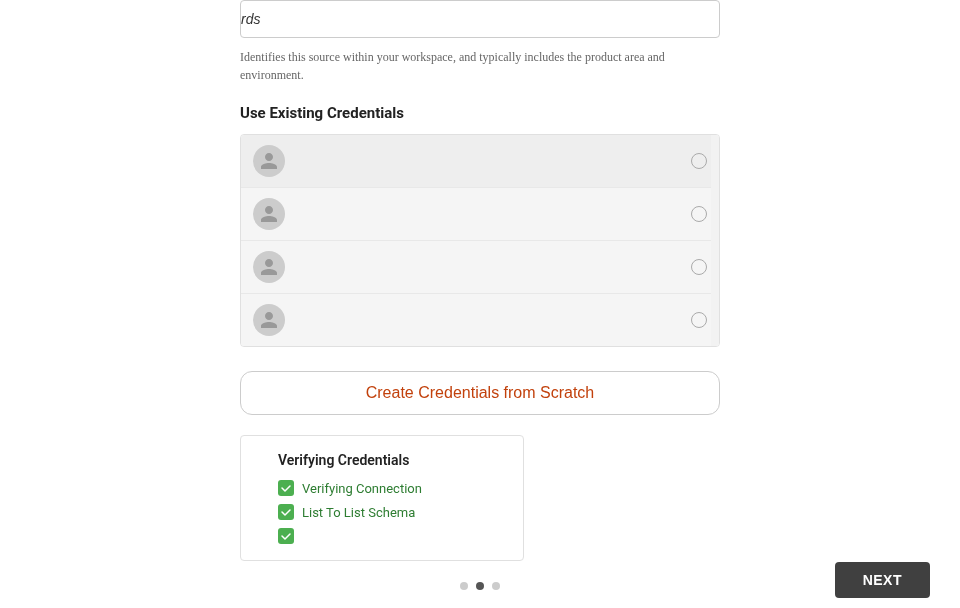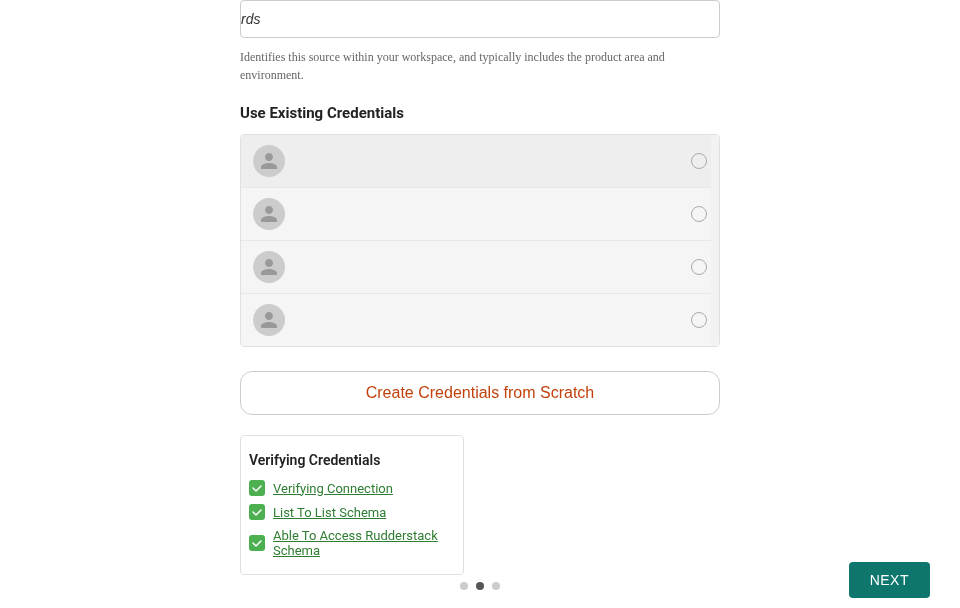--- a/index.html
+++ b/index.html
@@ -145,39 +145,38 @@
       font-size: 16px;
       color: #c2410c;
       cursor: pointer;
       text-align: center;
       transition: background 0.2s;
     }
 
     .verifying-panel {
       border: 1px solid #e0e0e0;
       border-radius: 4px;
-      padding: 16px 8px;
-      background: #ffffff;
-      width: 224px;
+      padding: 16px 37px;
+      background: #ffffff;
+      width: 284px;
     }
 
     .verifying-title {
       font-size: 14px;
       font-weight: 600;
       color: #222;
       margin-bottom: 12px;
     }
 
     .verify-item {
       display: flex;
       align-items: center;
       margin-bottom: 8px;
       font-size: 13px;
       color: #2e7d32;
-      text-decoration: underline;
     }
 
     .verify-item:last-child {
       margin-bottom: 0;
     }
 
     .check-icon {
       width: 16px;
       height: 16px;
       margin-right: 8px;
@@ -215,27 +214,27 @@
     }
 
     .dot.active {
       background: #555555;
     }
 
     .next-btn {
       position: absolute;
       right: 30px;
       bottom: 10px;
-      background: #0f766e;
+      background: #404040;
       color: #ffffff;
       border: none;
       border-radius: 4px;
-      padding: 10px 21px;
+      padding: 10px 28px;
       font-size: 14px;
-      font-weight: 400;
+      font-weight: 700;
       cursor: pointer;
       letter-spacing: 0.5px;
     }
   </style>
 </head>
 <body>
 
 <div class="page-container">
 
   <div class="content-area">
@@ -323,21 +322,20 @@
         <span>List To List Schema</span>
       </div>
 
       <div class="verify-item">
         <span class="check-icon">
           <svg width="16" height="16" viewBox="0 0 16 16" fill="none" xmlns="http://www.w3.org/2000/svg">
             <rect width="16" height="16" rx="3" fill="#4caf50"></rect>
             <path d="M4 8l3 3 5-5" stroke="white" stroke-width="1.5" stroke-linecap="round" stroke-linejoin="round"></path>
           </svg>
         </span>
-        <span>Able To Access Rudderstack Schema</span>
       </div>
 
     </div>
 
   </div>
 
   <div class="bottom-bar">
 
     <div class="pagination-dots">
       <div class="dot"></div>

